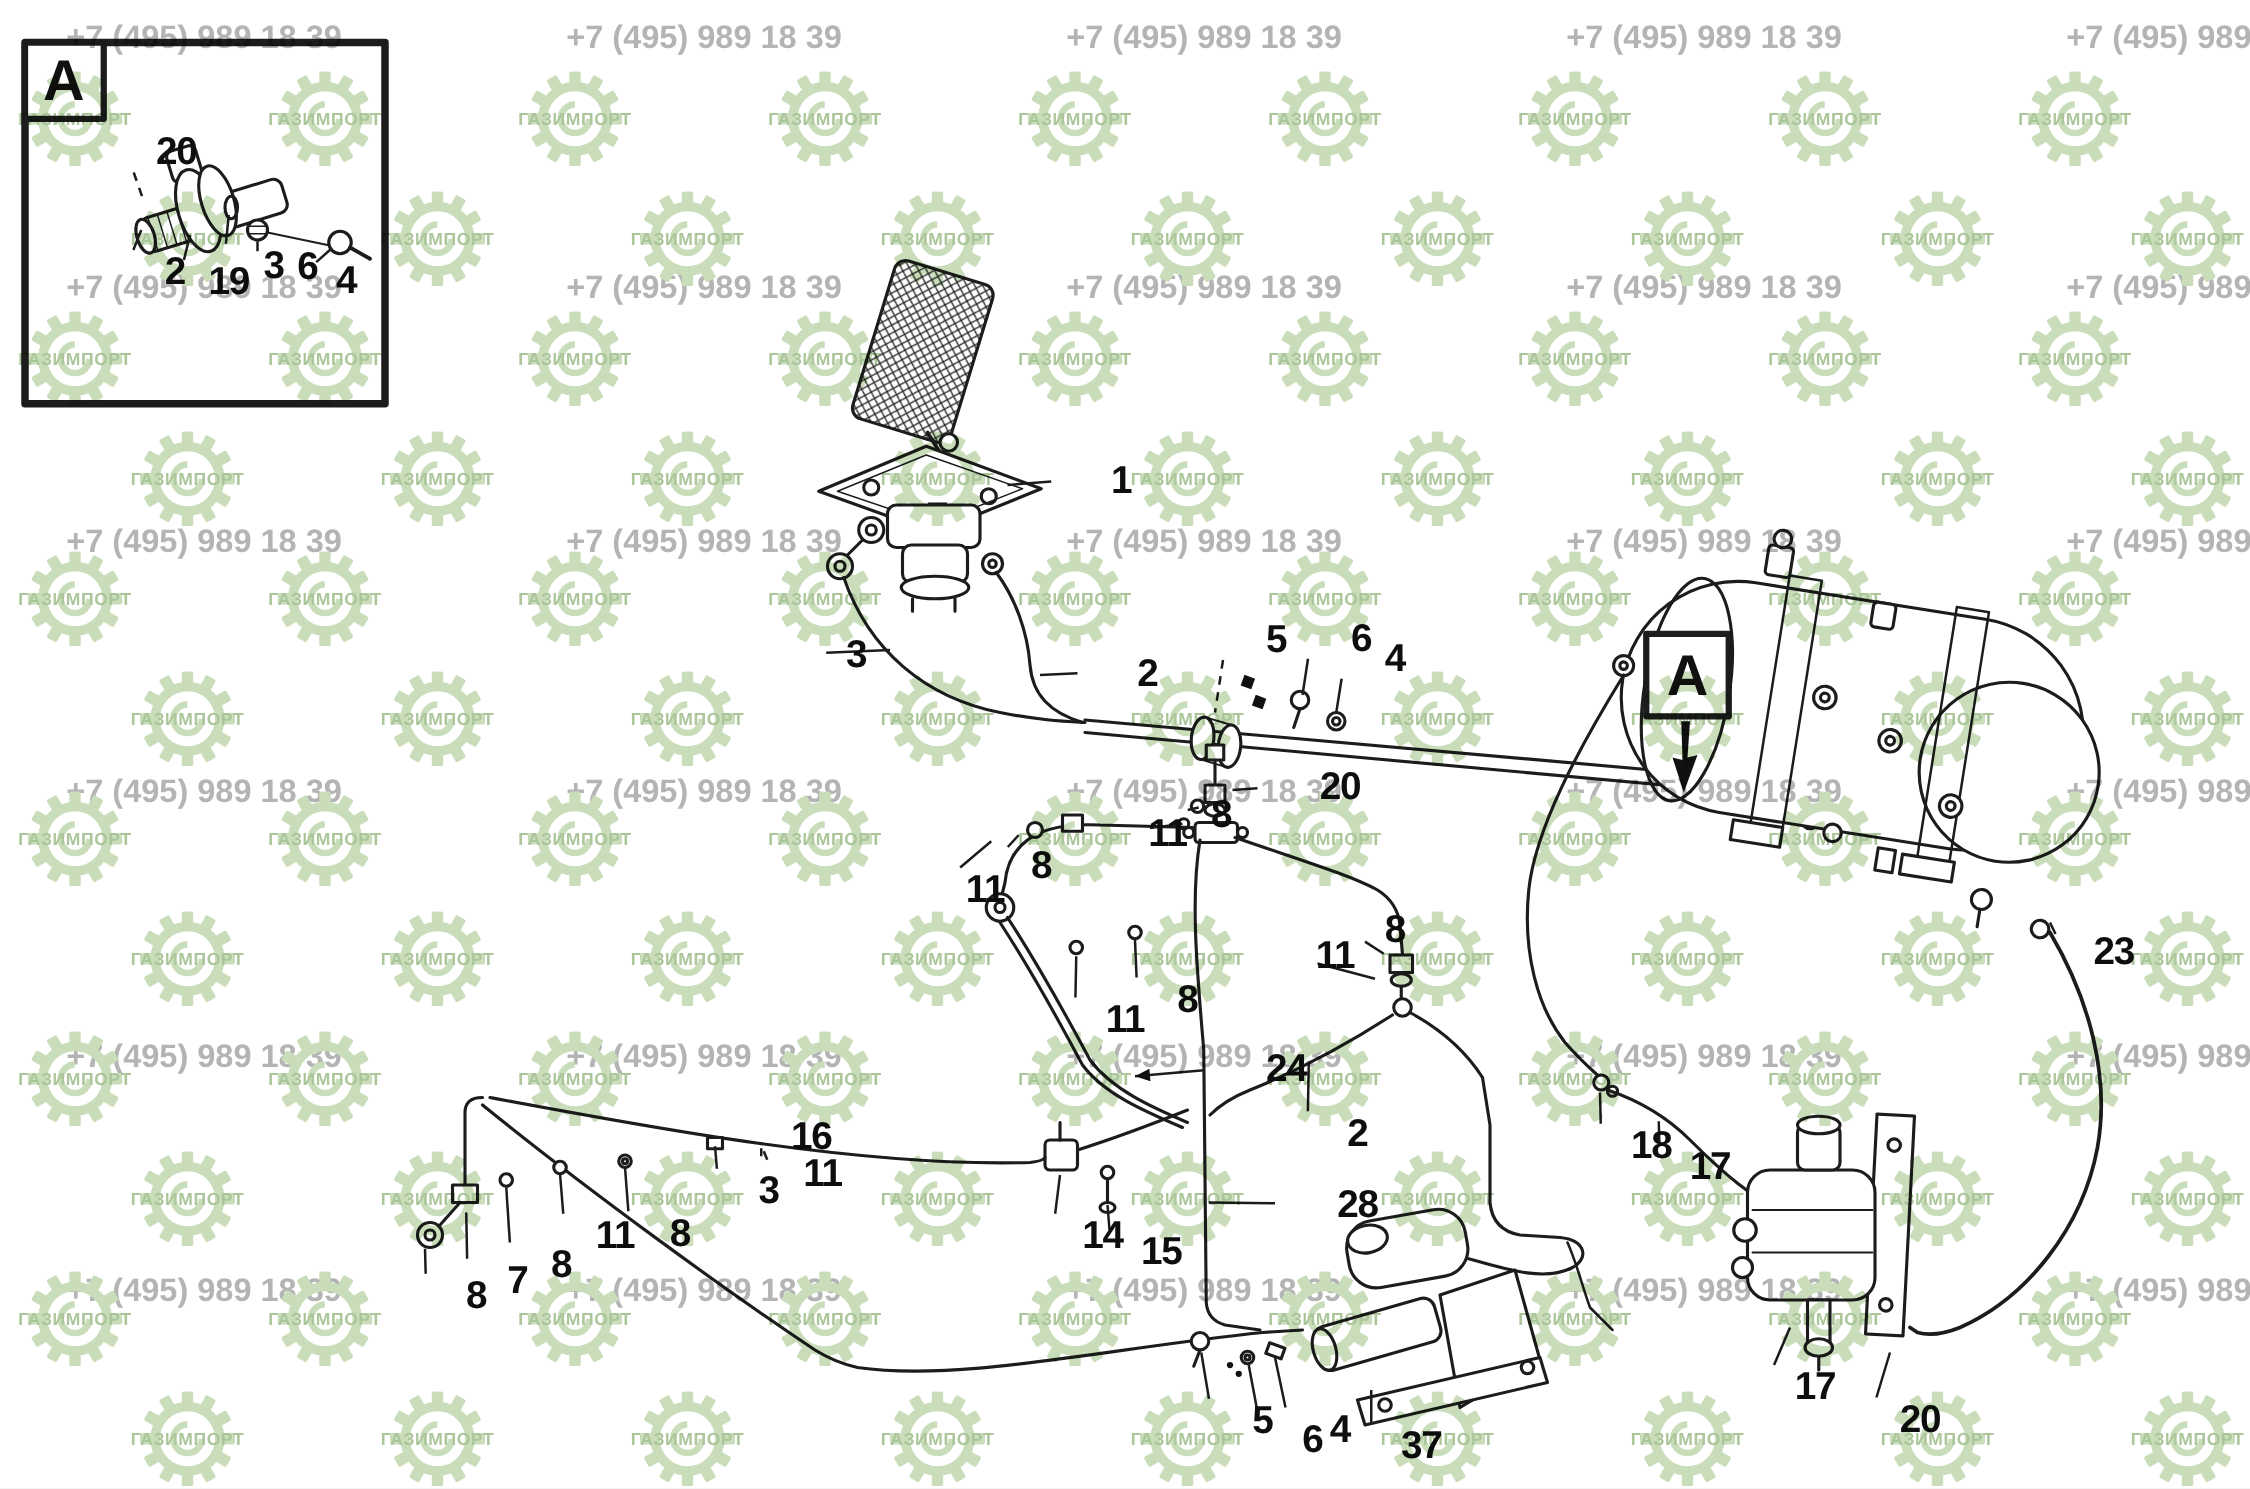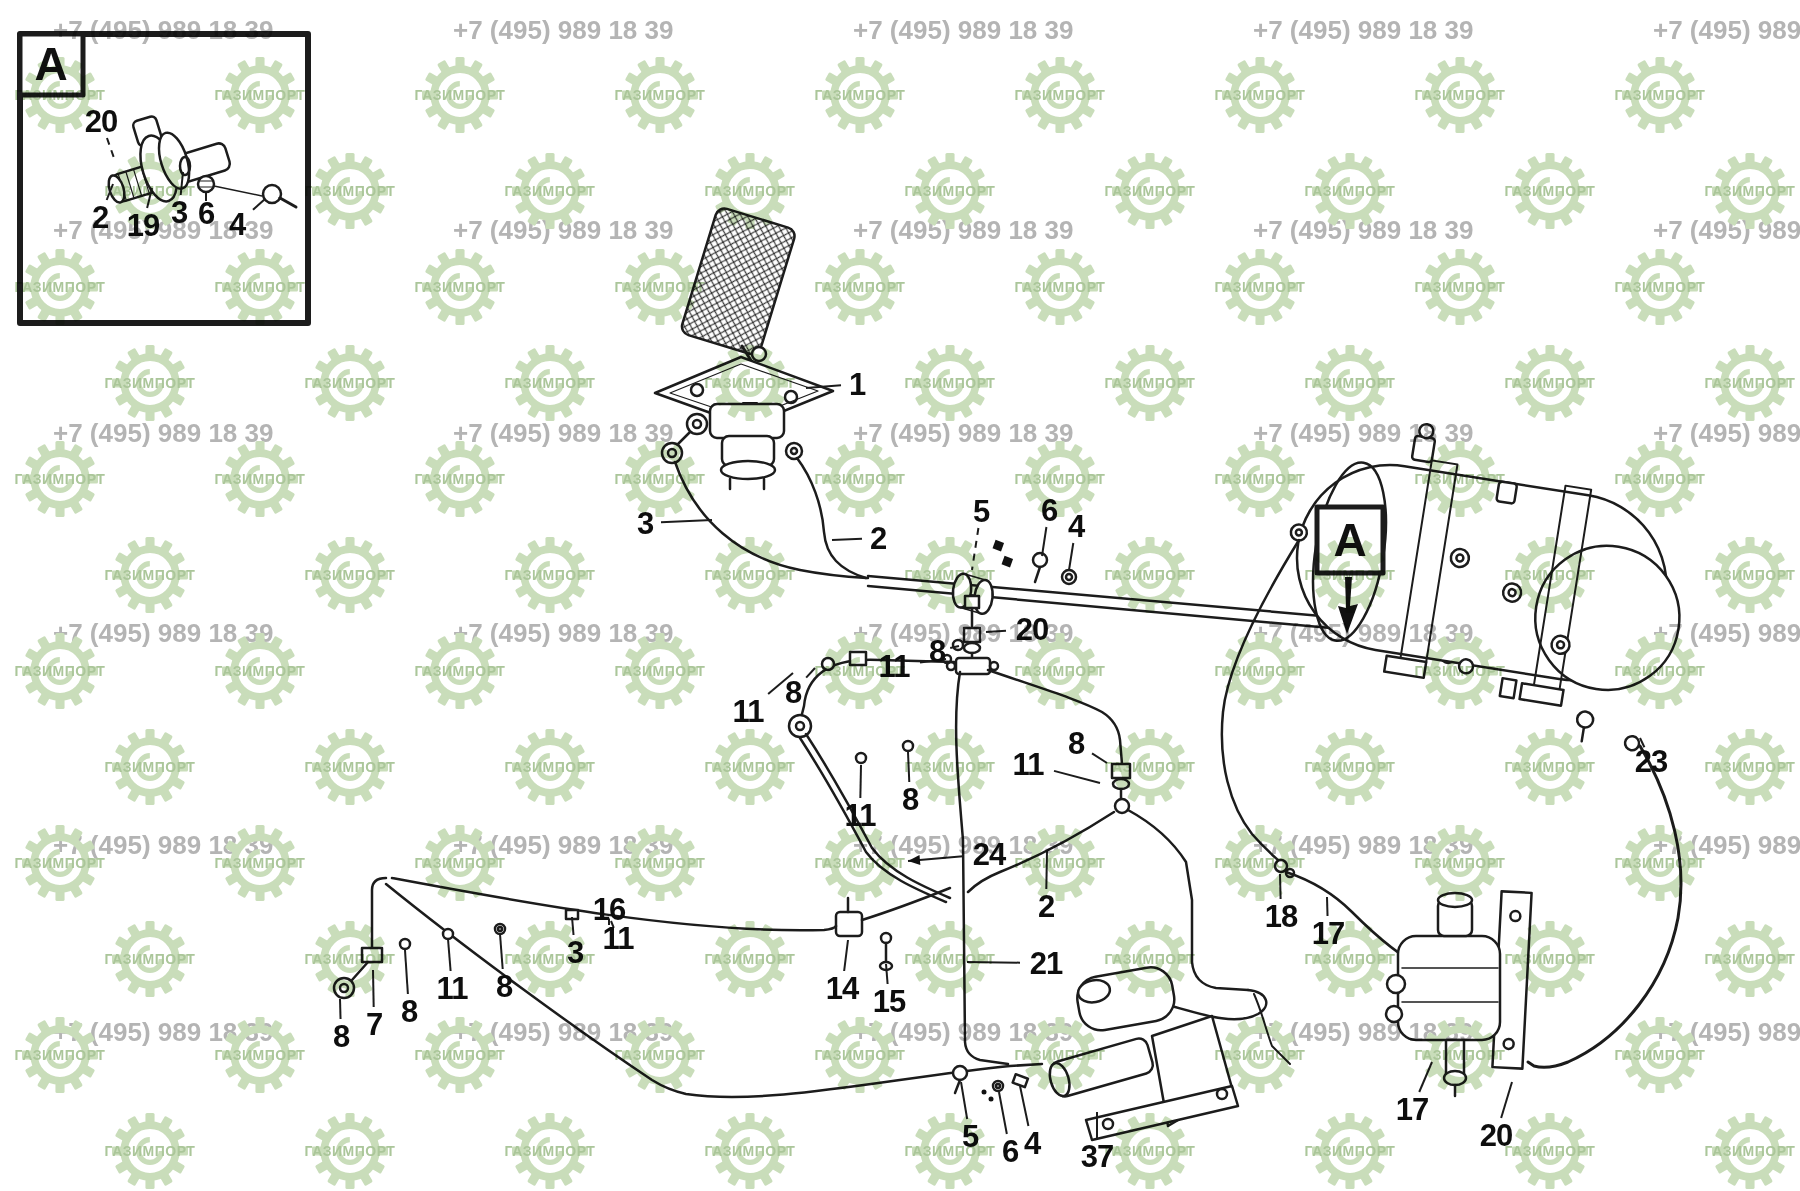--- a/index.html
+++ b/index.html
@@ -6,21 +6,21 @@
   #stage{
     position:relative;width:1800px;height:1191px;background:#ffffff;
     overflow:hidden;font-family:"Liberation Sans",sans-serif;
   }
   #art,#leaders{position:absolute;left:0;top:0;z-index:1;}
   #leaders{z-index:2;}
   #labels{position:absolute;left:0;top:0;width:100%;height:100%;z-index:3;pointer-events:none;}
   .plabel{
     position:absolute;transform:translate(-50%,-50%);
     font-weight:bold;font-size:31px;line-height:1;color:#0e0e0e;
-    letter-spacing:-1px;white-space:nowrap;
+    letter-spacing:-1px;white-space:nowrap;margin-left:40px;
   }
   .viewletter{
     position:absolute;font-weight:bold;color:#111;transform:translate(-50%,-52%);
     font-size:46px;letter-spacing:0;
   }
   #watermarks{
     position:absolute;left:0;top:0;width:100%;height:100%;z-index:5;
     pointer-events:none;mix-blend-mode:multiply;
   }
   .wm-phone{
@@ -309,21 +309,21 @@
       <div class="plabel" style="left: 937px; top: 651px;">8</div>
       <div class="plabel" style="left: 894px; top: 666px;">11</div>
       <div class="plabel" style="left: 748px; top: 711px;">11</div>
       <div class="plabel" style="left: 793px; top: 692px;">8</div>
       <div class="plabel" style="left: 910px; top: 799px;">8</div>
       <div class="plabel" style="left: 860px; top: 815px;">11</div>
       <div class="plabel" style="left: 989px; top: 854px;">24</div>
       <div class="plabel" style="left: 1046px; top: 906px;">2</div>
       <div class="plabel" style="left: 1076px; top: 743px;">8</div>
       <div class="plabel" style="left: 1028px; top: 764px;">11</div>
-      <div class="plabel" style="left: 1046px; top: 963px;">21</div>
+      <div class="plabel" style="left: 1046px; top: 963px;">28</div>
       <div class="plabel" style="left: 842px; top: 988px;">14</div>
       <div class="plabel" style="left: 889px; top: 1001px;">15</div>
       <div class="plabel" style="left: 609px; top: 909px;">16</div>
       <div class="plabel" style="left: 575px; top: 952px;">3</div>
       <div class="plabel" style="left: 618px; top: 938px;">11</div>
       <div class="plabel" style="left: 504px; top: 986px;">8</div>
       <div class="plabel" style="left: 452px; top: 988px;">11</div>
       <div class="plabel" style="left: 409px; top: 1011px;">8</div>
       <div class="plabel" style="left: 374px; top: 1024px;">7</div>
       <div class="plabel" style="left: 341px; top: 1036px;">8</div>

